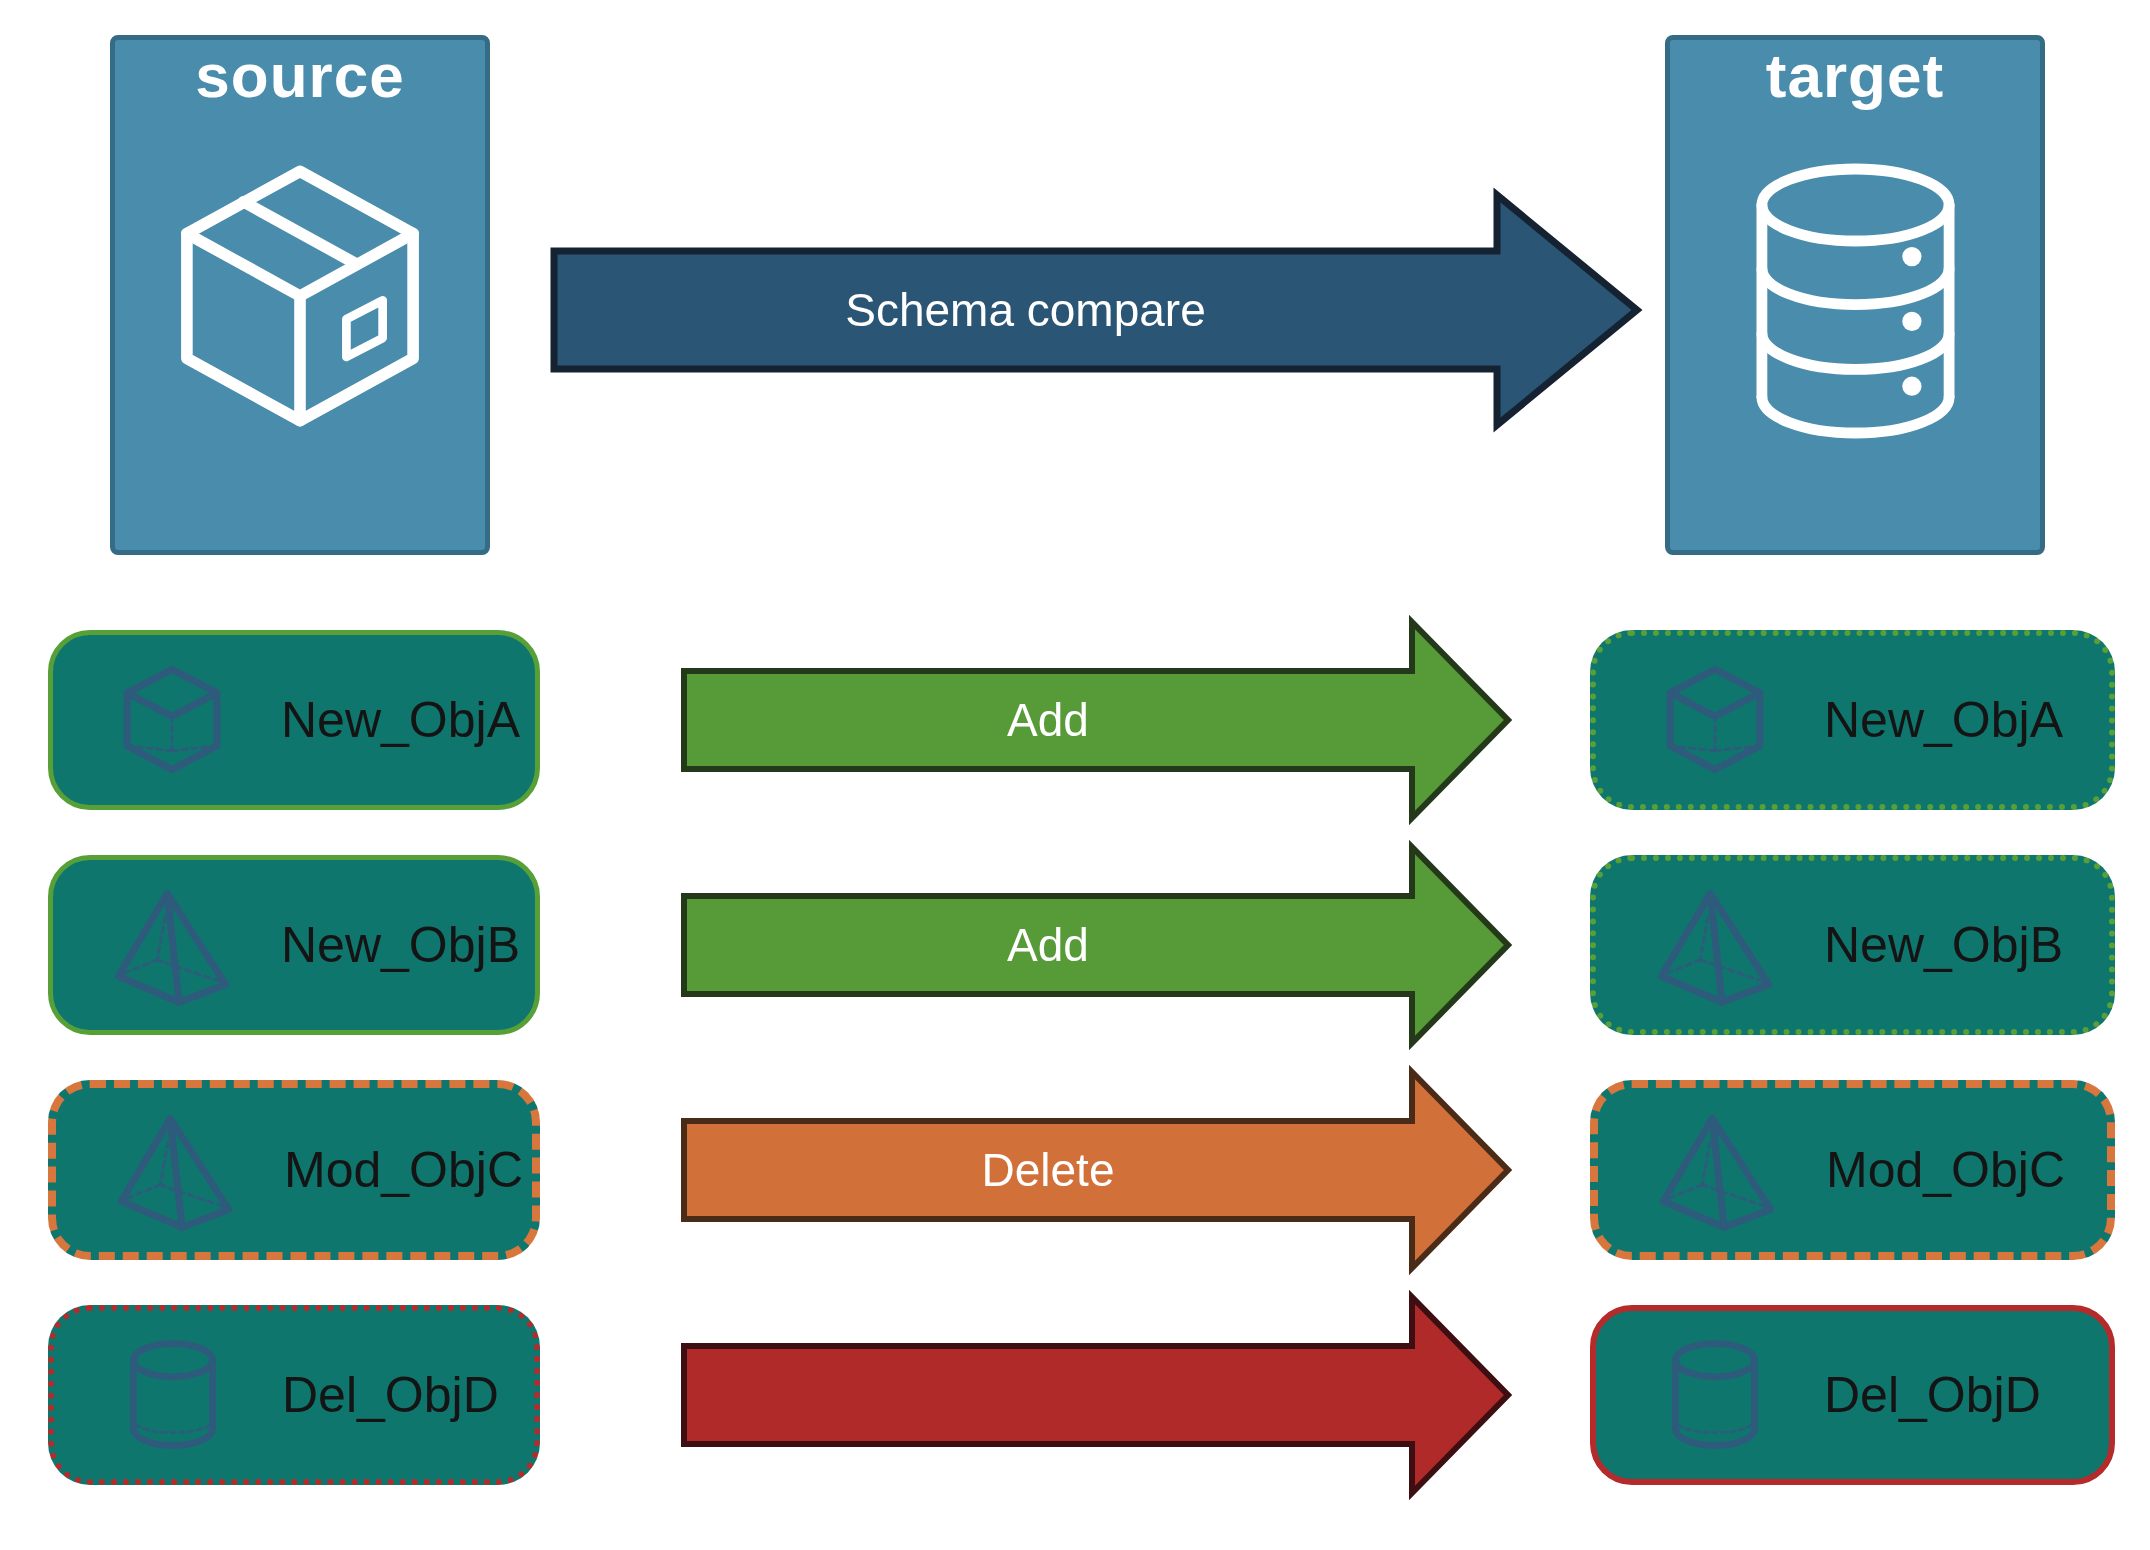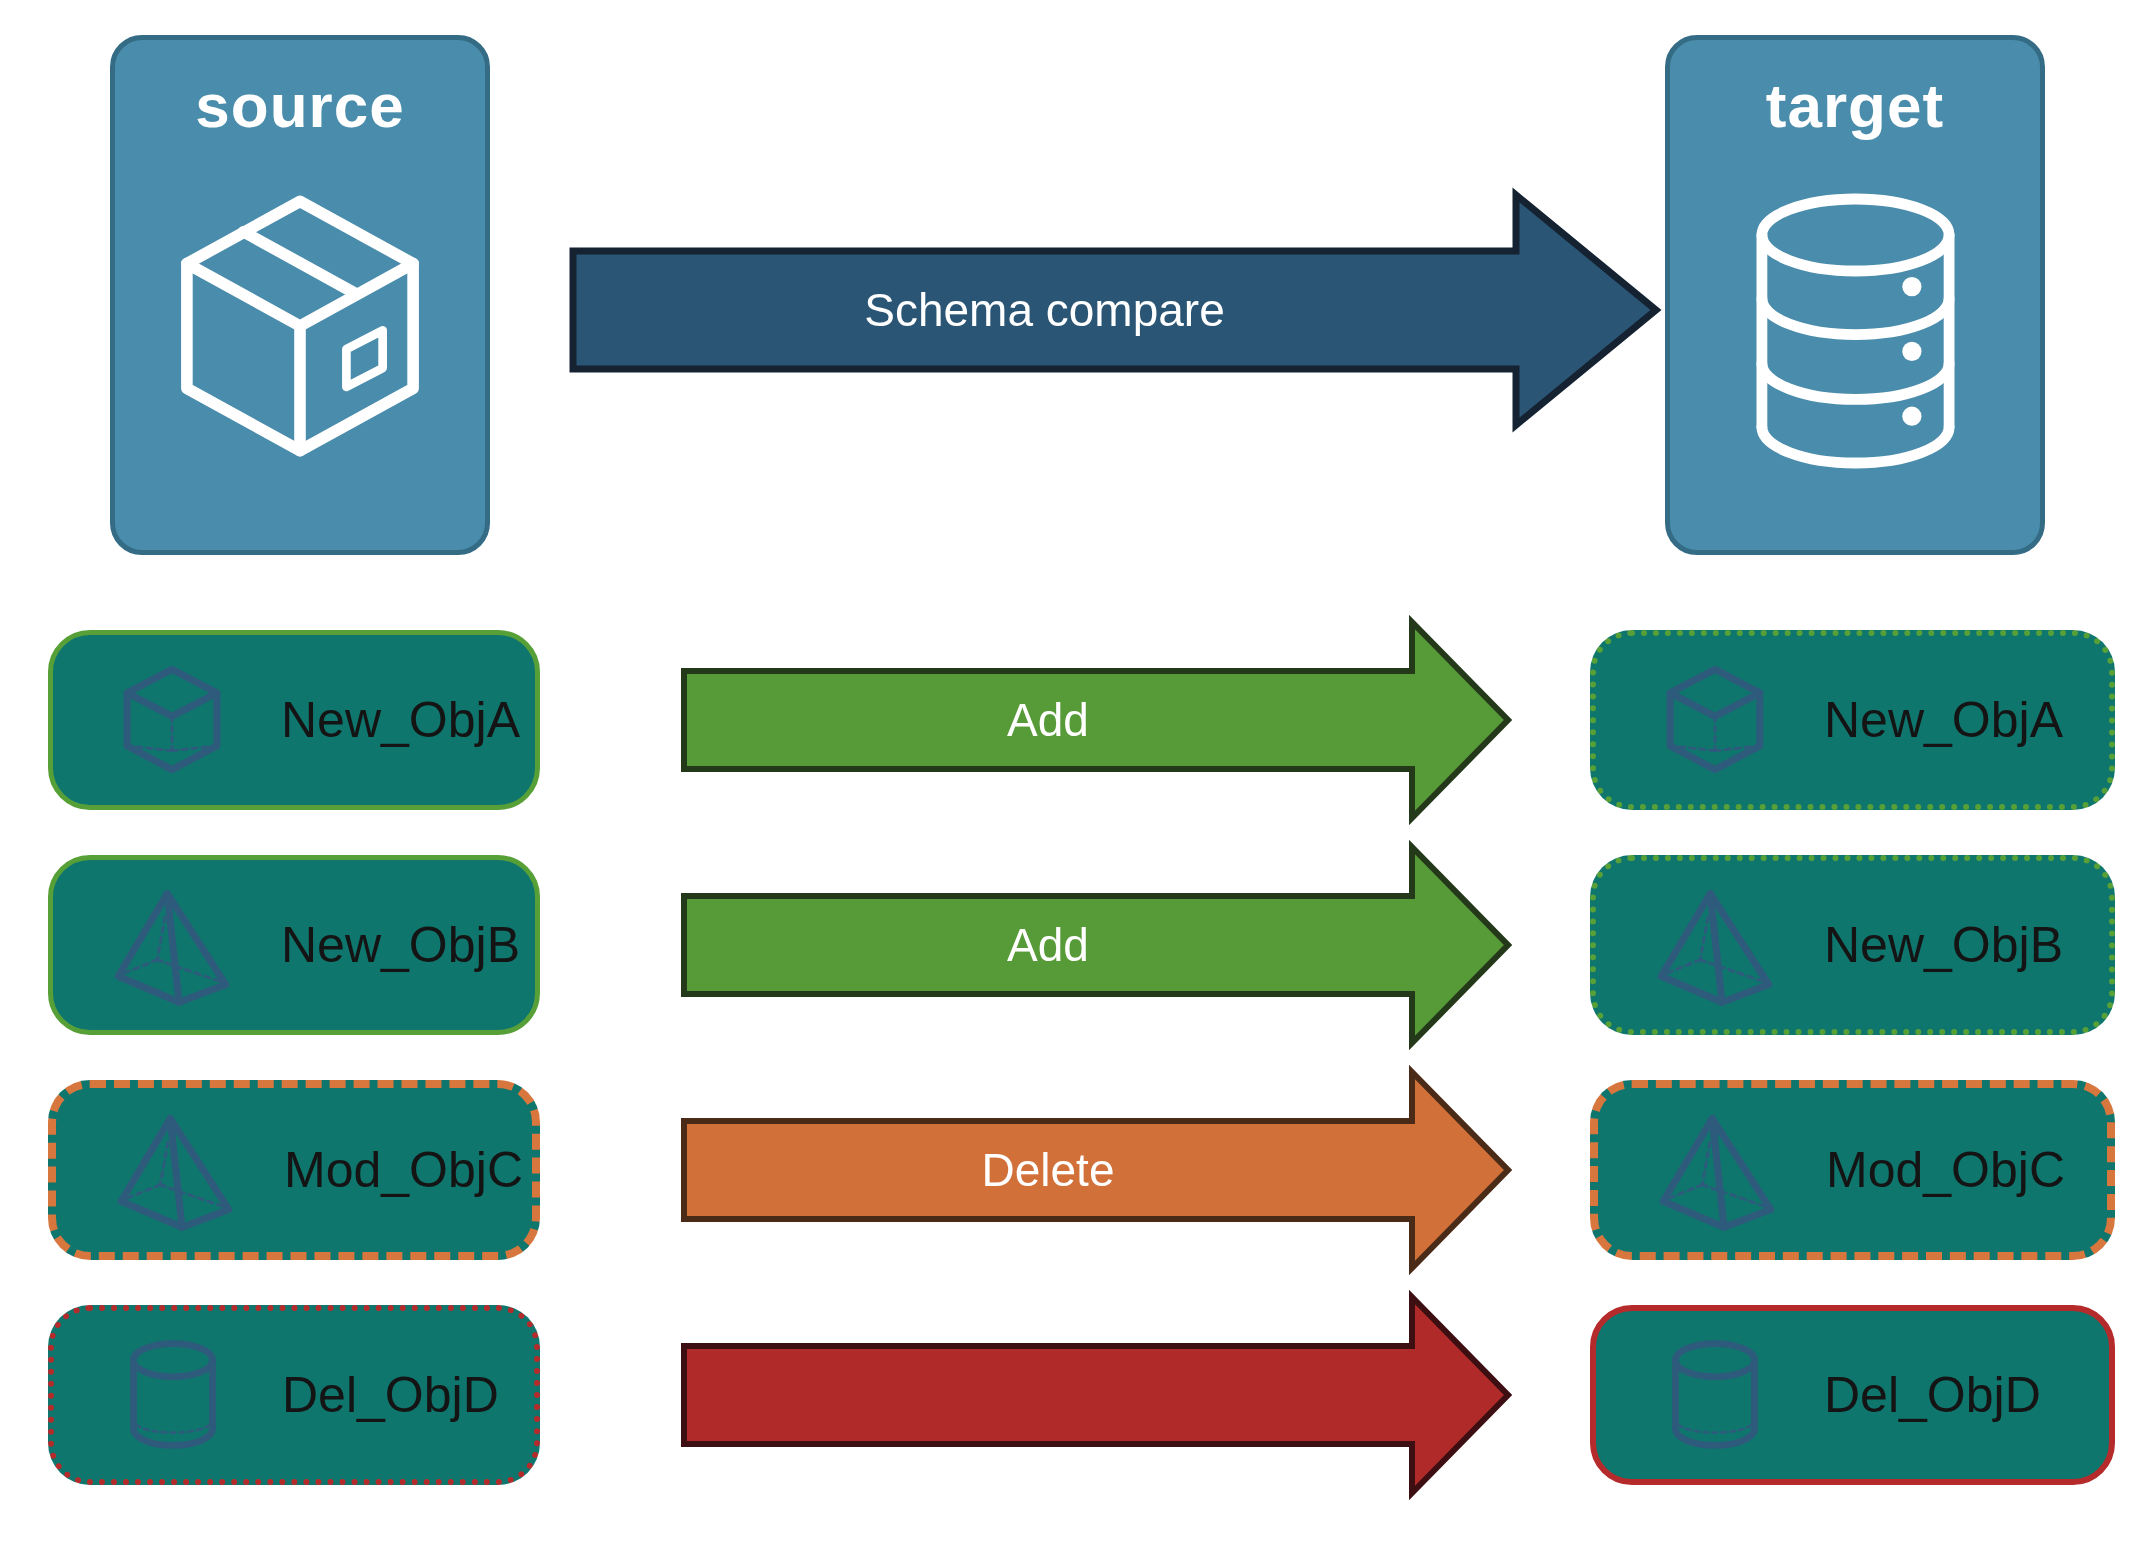--- a/index.html
+++ b/index.html
@@ -3,22 +3,22 @@
 <meta charset="utf-8">
 <style>
   html,body{margin:0;padding:0;background:#ffffff;}
   .canvas{
     position:relative; width:2150px; height:1550px; background:#ffffff;
     font-family:"Liberation Sans", sans-serif; overflow:hidden;
   }
   
   .node{
     position:absolute; width:380px; height:520px; box-sizing:border-box;
-    background:#4A8CAB; border:5px solid #346B85; border-radius:32px;
-    display:flex; flex-direction:column; align-items:center; padding-top:30px; gap:40px;
+    background:#4A8CAB; border:5px solid #346B85; border-radius:8px;
+    display:flex; flex-direction:column; align-items:center; gap:40px;
   }
   .node-label{color:#ffffff; font-weight:bold; font-size:62px; letter-spacing:1px;}
   
   .arrow{position:absolute;}
   .arrow svg{display:block;}
   .arrow-label{
     position:absolute; display:flex; align-items:center; justify-content:center;
     color:#ffffff; font-size:46px; white-space:nowrap;
   }
   .poly-compare{fill:#2B5574; stroke:#152232; stroke-width:7; stroke-linejoin:miter;}
@@ -56,21 +56,21 @@
       <svg width="290" height="290" viewBox="0 0 200 200">
         <polygon class="white-line" stroke-width="8" points="100,14 178,57 178,143 100,186 22,143 22,57"></polygon>
         <polyline class="white-line" stroke-width="8" points="22,57 100,100 178,57"></polyline>
         <line class="white-line" stroke-width="8" x1="100" y1="100" x2="100" y2="186"></line>
         <line class="white-line" stroke-width="8" x1="61" y1="35" x2="139" y2="78"></line>
         <polygon class="white-line" stroke-width="6" points="132,116 157,103 157,129 132,142"></polygon>
       </svg>
     </span>
   </div>
 
-  <div class="arrow" style="left:568px; top:185px;">
+  <div class="arrow" style="left:549px; top:185px;">
     <svg width="1095" height="250" viewBox="0 0 1095 250">
       <polygon class="poly-compare" points="5,66 948,66 948,10 1088,125 948,240 948,184 5,184"></polygon>
     </svg>
     <div class="arrow-label" style="left:5px; top:66px; width:943px; height:118px;">Schema compare</div>
   </div>
 
   <div class="node" style="left:1665px; top:35px;">
     <div class="node-label">target</div>
     <span>
       <svg width="235" height="300" viewBox="0 0 190 250">

